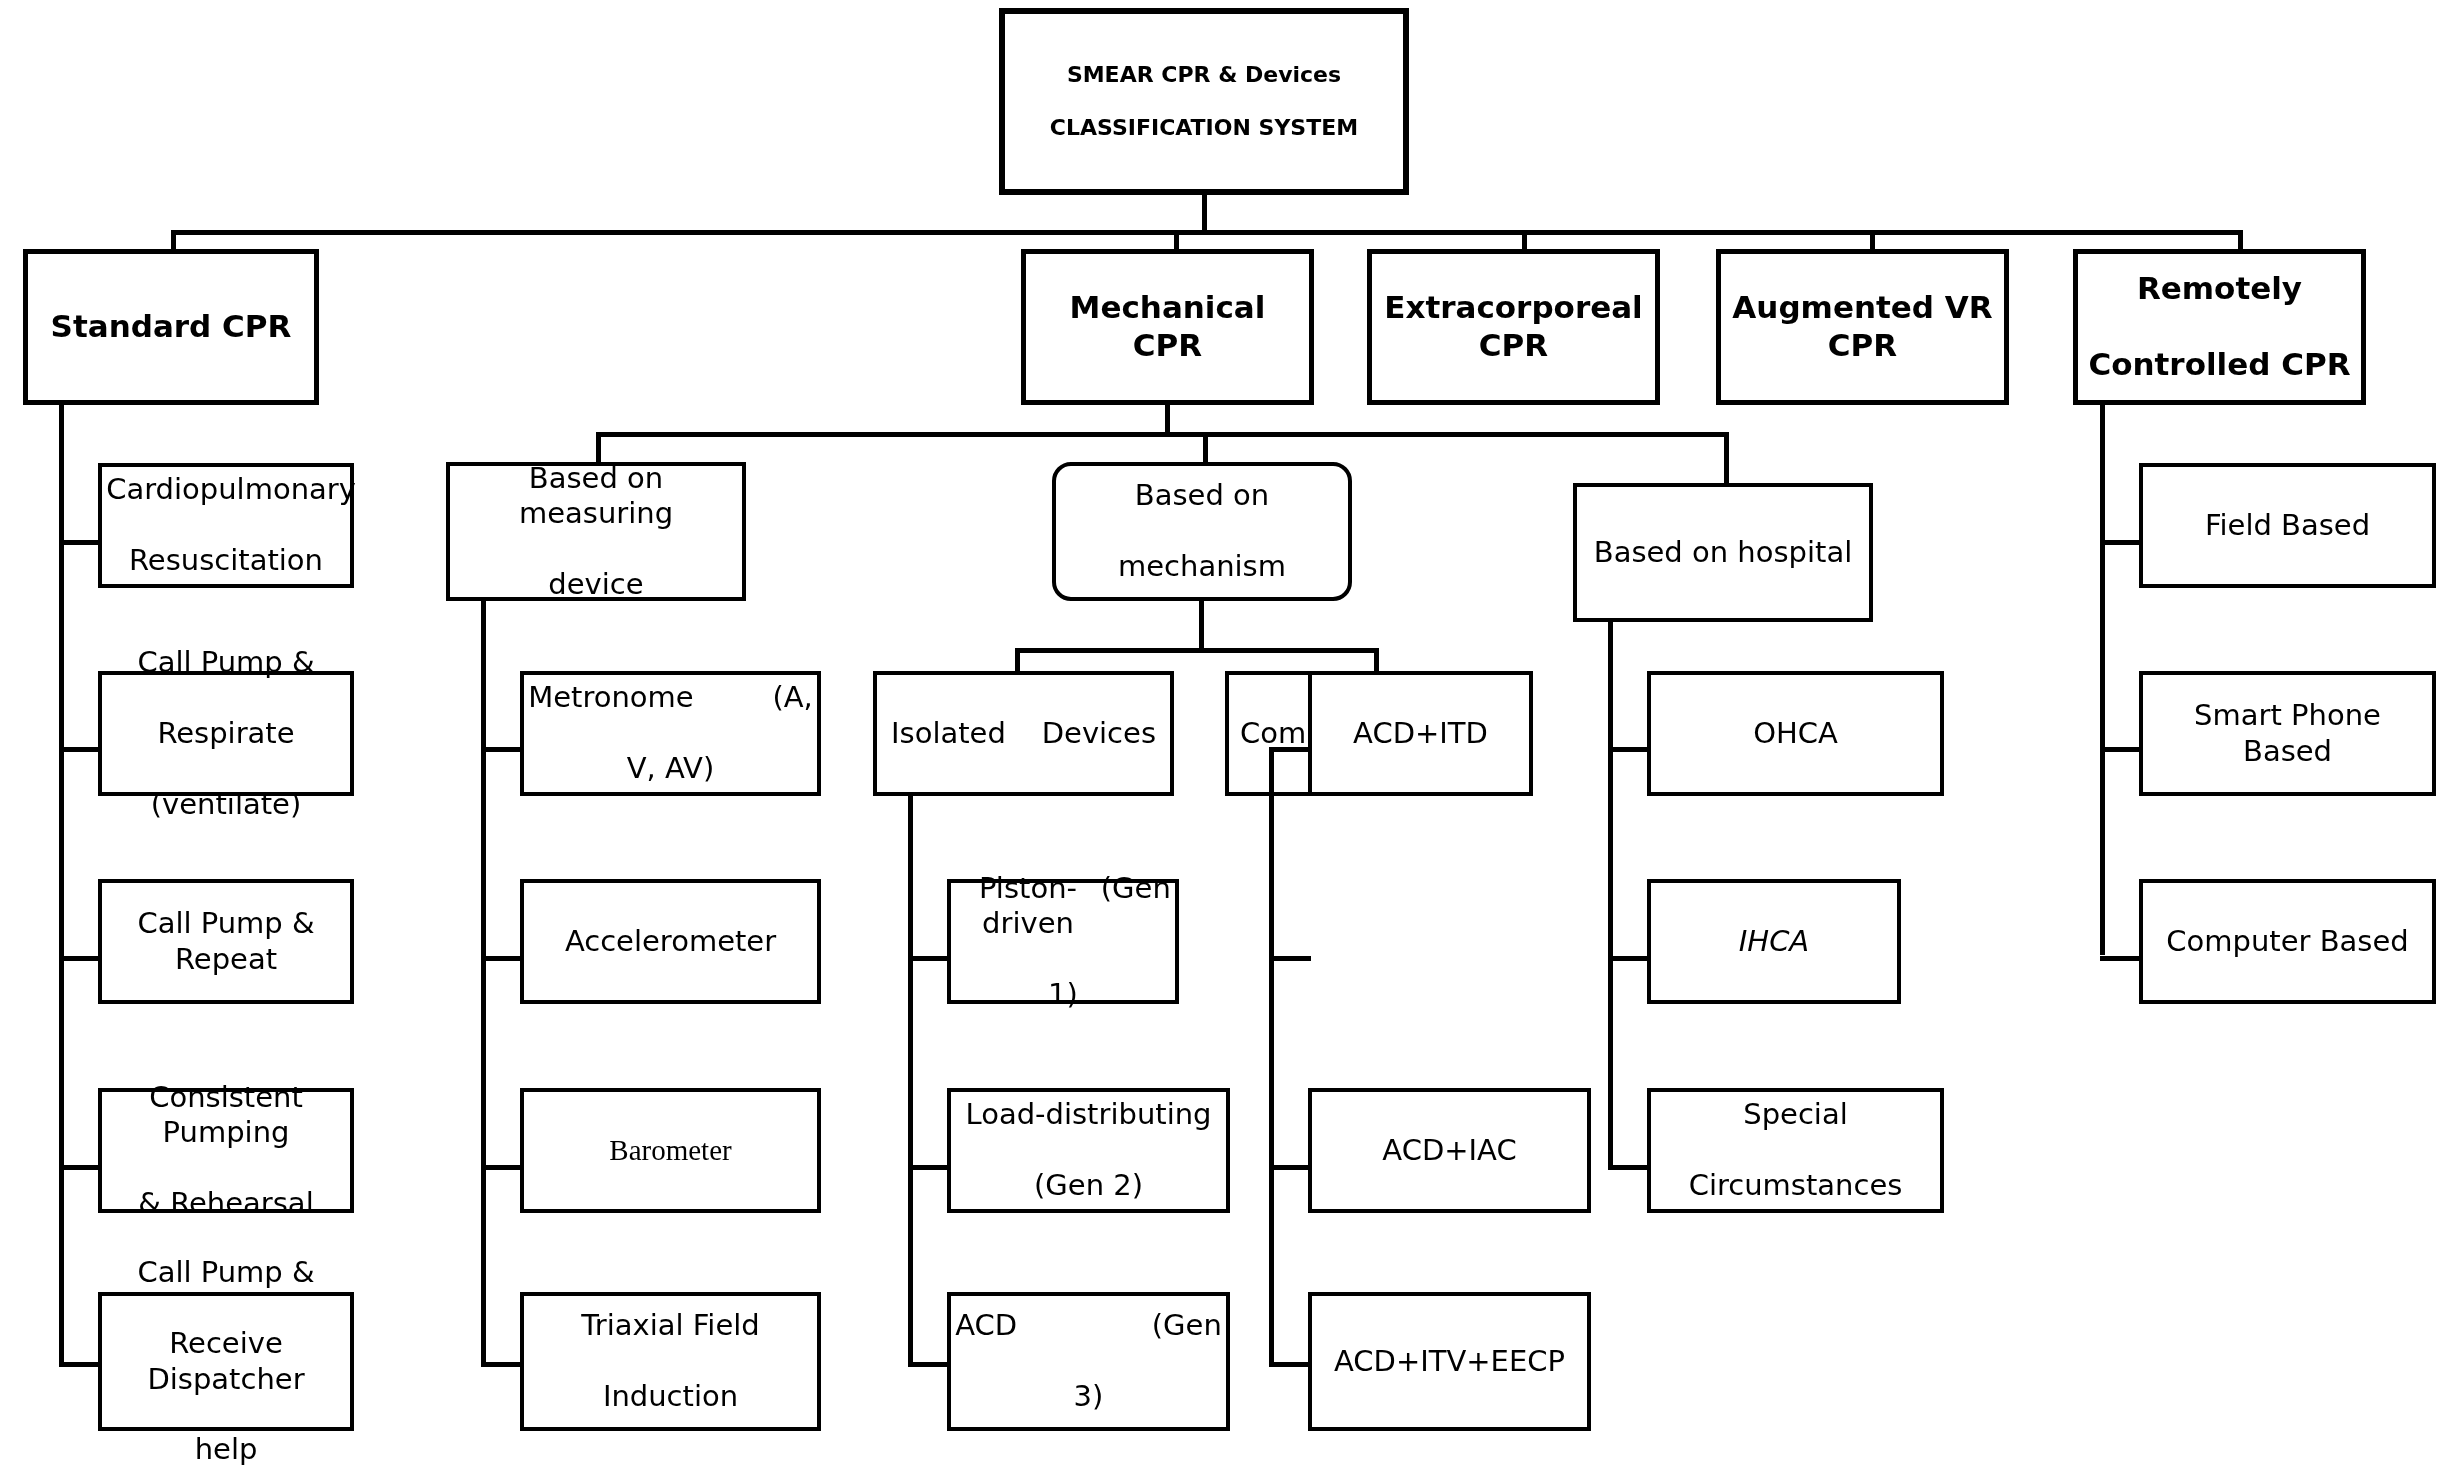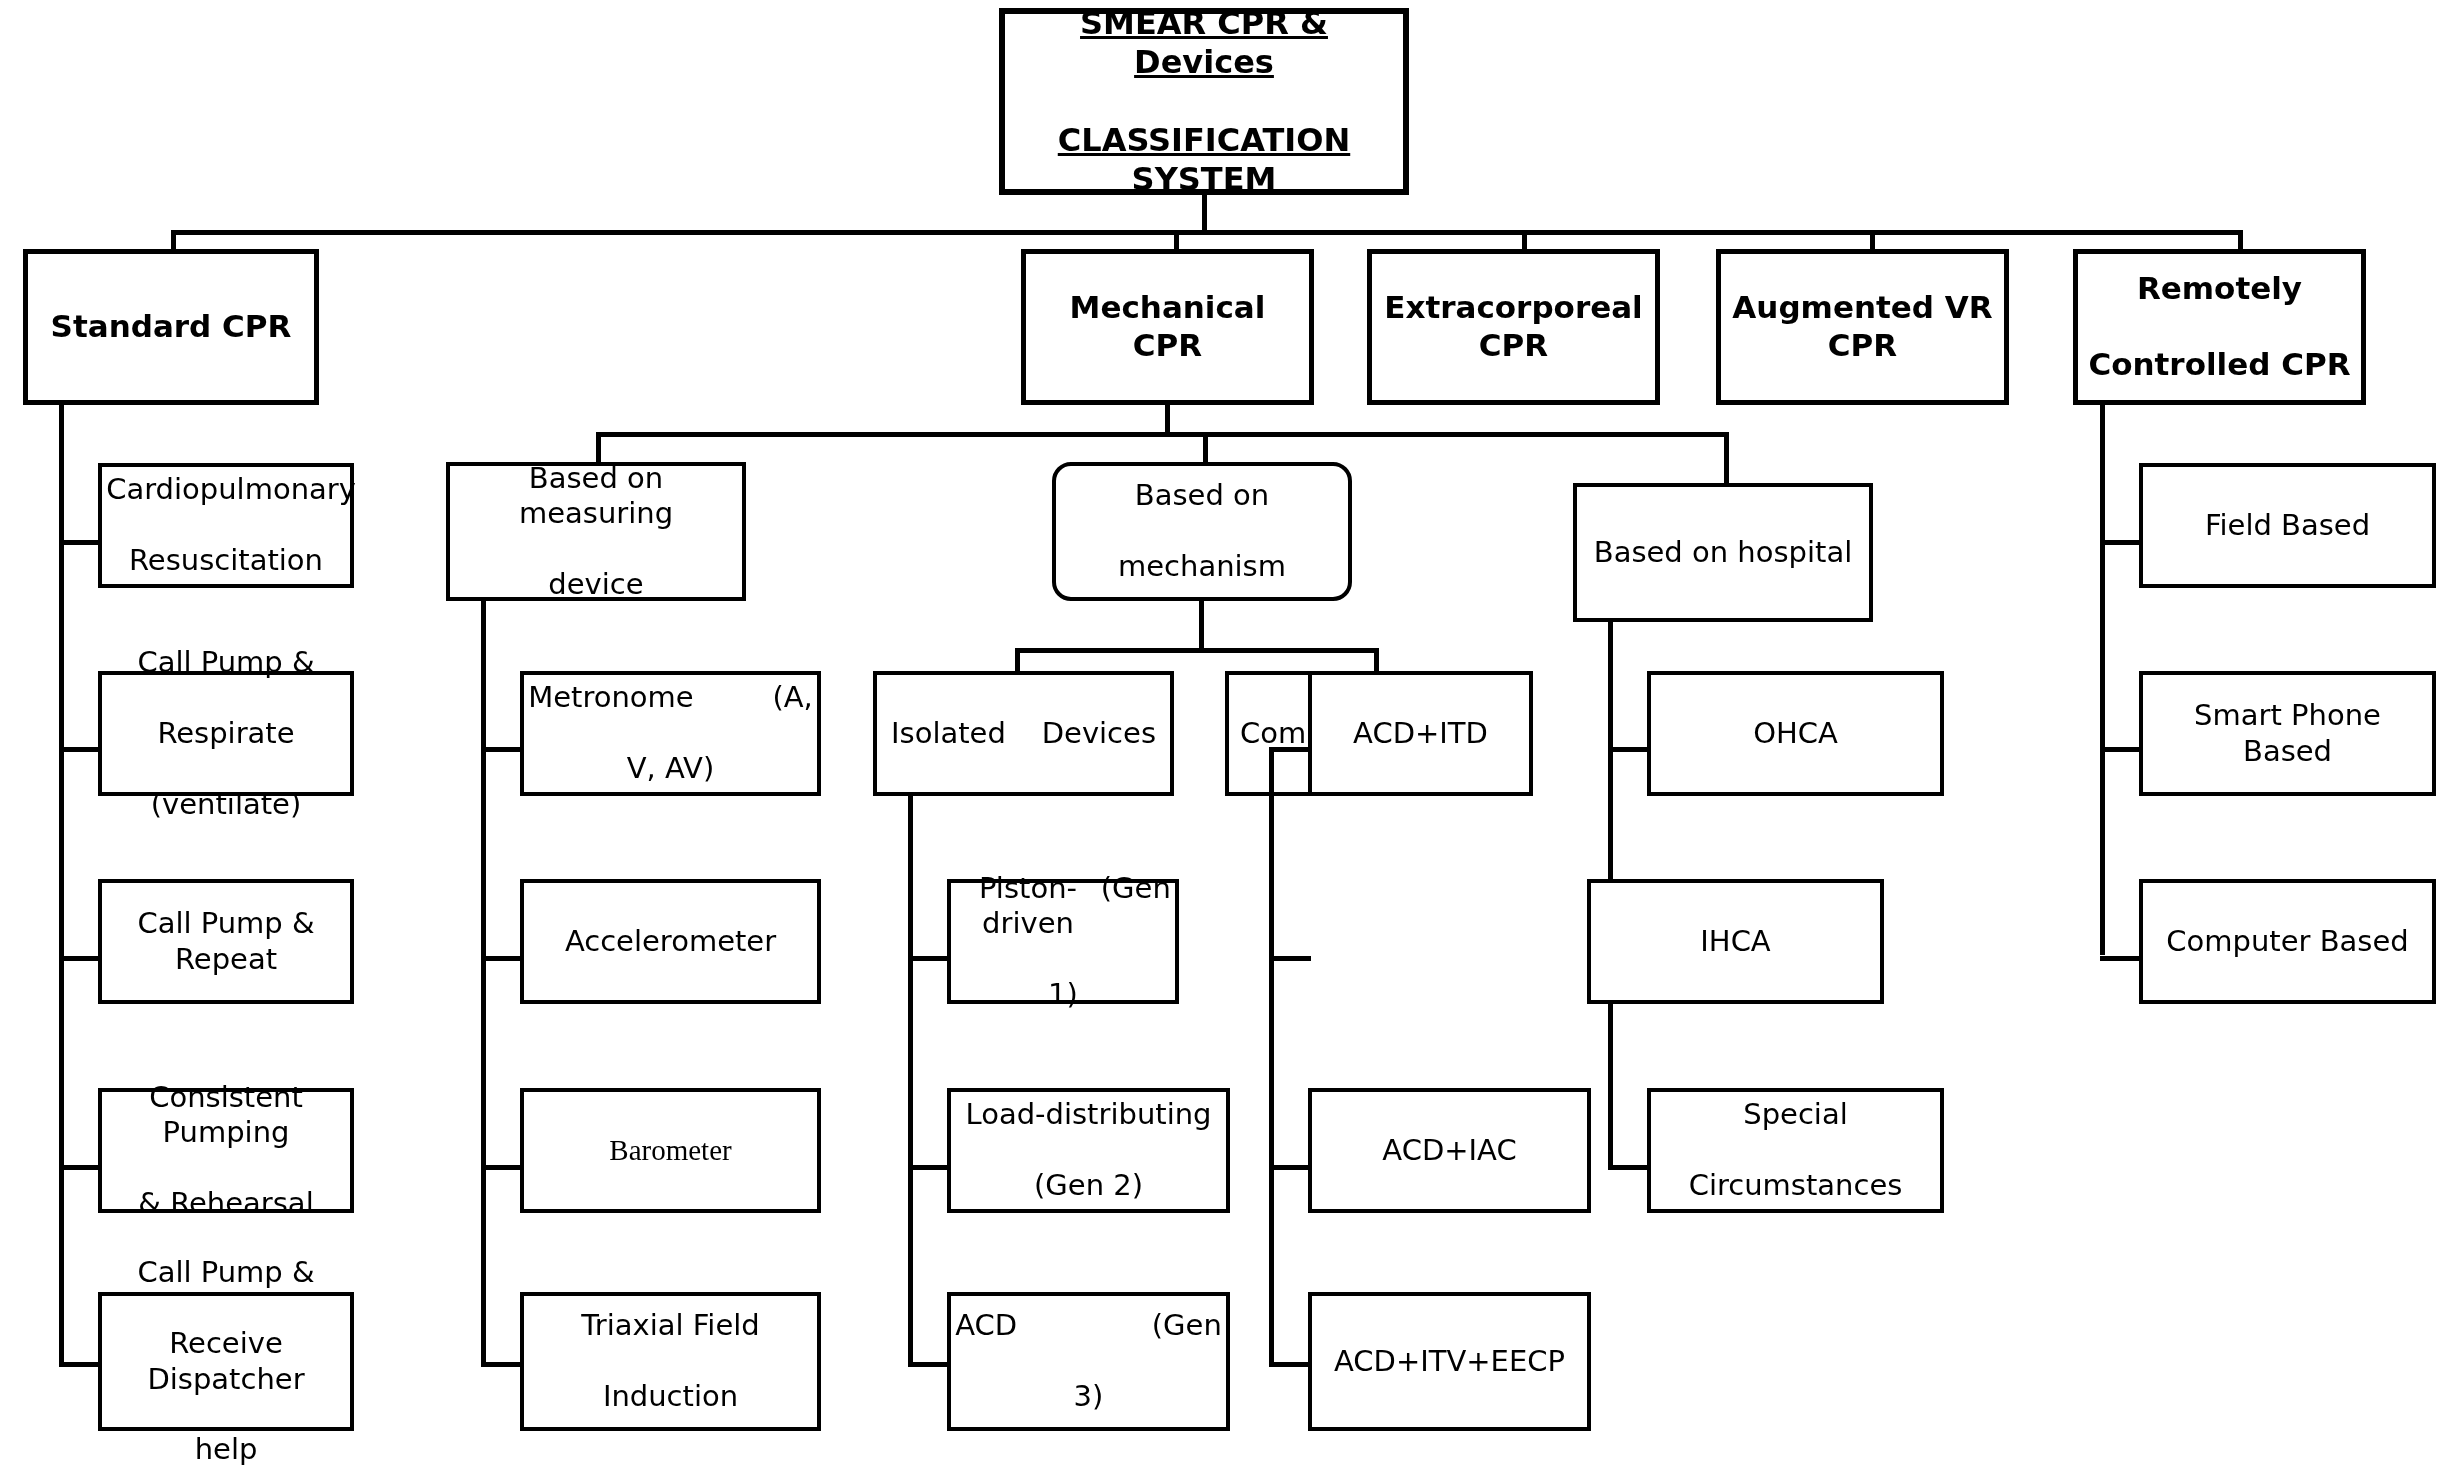--- a/index.html
+++ b/index.html
@@ -18,21 +18,21 @@
     display:flex;
     align-items:center;
     justify-content:center;
     text-align:center;
     color:#000000;
     font-size:29px;
     line-height:1.22;
     padding:2.8px 4.2px;
     white-space:pre-line;
   }
-  .node.root{font-weight:bold;font-size:32px;border-width:6.3px;text-decoration:underline;}
+  .node.root{font-weight:bold;font-size:22px;border-width:6.3px;}
   .node.tier2{font-weight:bold;font-size:31px;border-width:5.6px;}
   .node .lines{width:100%;}
   .ln{display:block;width:100%;}
   .ln.just{
     display:flex;
     justify-content:space-between;
     align-items:baseline;
   }
   .edge{
     position:absolute;
@@ -251,21 +251,21 @@
 
   <div class="edge v" style="left:1608px;top:622px;height:543px;"></div>
   <div class="edge h" style="left:1608px;top:747px;width:42px;"></div>
   <div class="edge h" style="left:1608px;top:956px;width:42px;"></div>
   <div class="edge h" style="left:1608px;top:1165px;width:42px;"></div>
 
   <div class="node" style="left:1647px;top:671px;width:297px;height:125px;">
     <span>OHCA</span>
   </div>
 
-  <div class="node" style="left:1587px;top:879px;width:297px;height:125px;">
+  <div class="node" style="left:1647px;top:879px;width:254px;height:125px;font-style:italic;">
     <span>IHCA</span>
   </div>
 
   <div class="node" style="left:1647px;top:1088px;width:297px;height:125px;">
     <div class="lines">
       <span class="ln">Special</span>
       <span class="ln">Circumstances</span>
     </div>
   </div>
 

